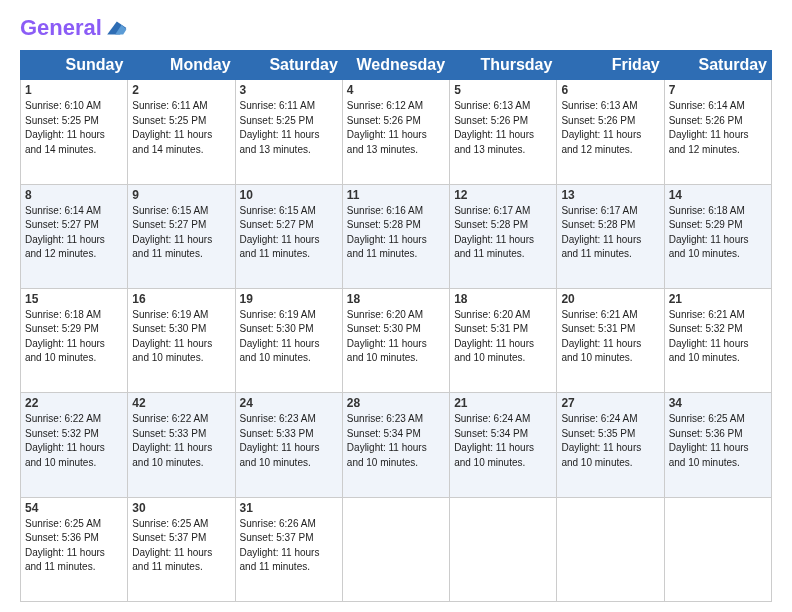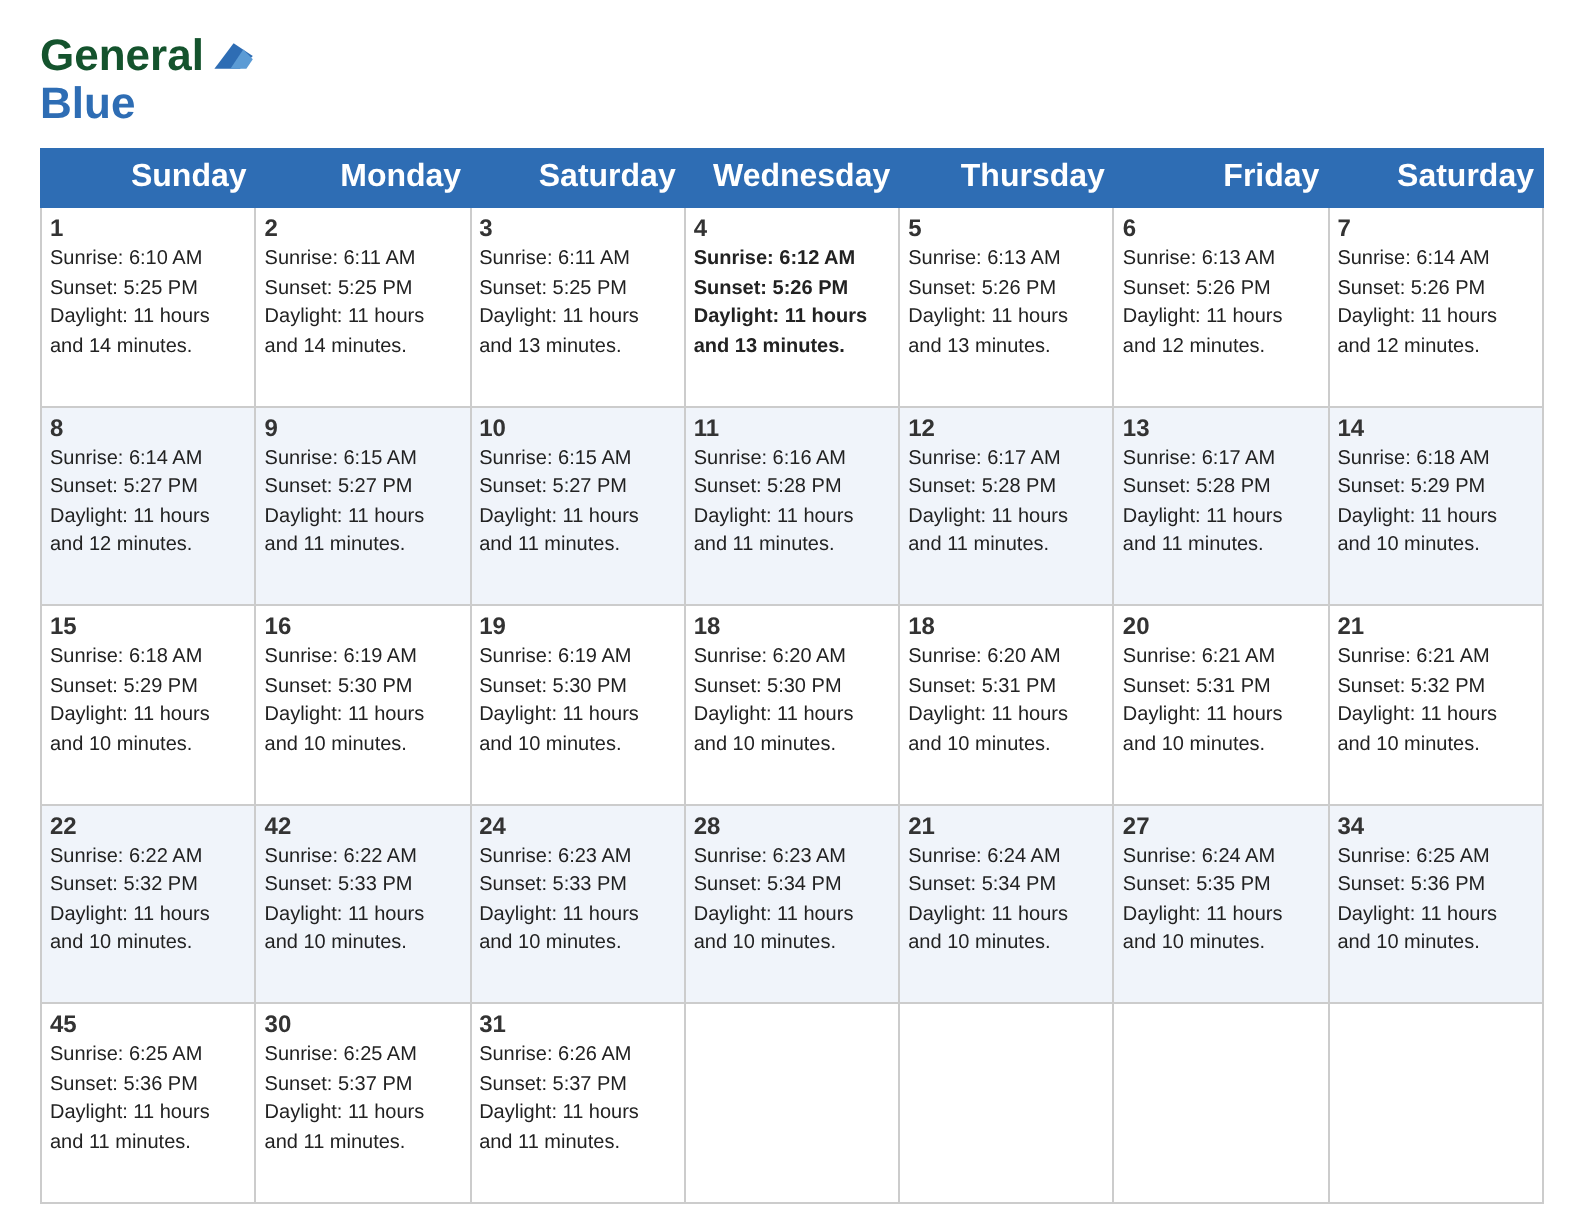--- a/index.html
+++ b/index.html
@@ -27,21 +27,21 @@
       display: flex;
       align-items: center;
     }
     .logo-text {
       font-size: 22px;
       font-weight: bold;
       color: #333;
       line-height: 1.1;
     }
     .logo-text span {
-      color: #14532d;
+      color: #8b5cf6;
     }
     .logo-icon {
       width: 24px;
       height: 24px;
       margin-left: 2px;
     }
     .title-area {
       text-align: right;
     }
     .month-title {
@@ -106,21 +106,20 @@
       <div>
         <div style="display:flex;align-items:center;">
           <span class="logo-text">
             <span>General</span>
           </span>
           <svg class="logo-icon" viewBox="0 0 30 24" xmlns="http://www.w3.org/2000/svg">
             <polygon points="4,20 16,4 28,12 20,20" fill="#2e6db4"></polygon>
             <polygon points="14,20 22,8 28,14 24,20" fill="#5b9bd5"></polygon>
           </svg>
         </div>
-        <div class="logo-text" style="color:#2e6db4;font-size:22px;font-weight:bold;">Blue</div>
       </div>
     </div>
     <div class="title-area">
       <div class="month-title"></div>
       <div class="location-title"></div>
     </div>
   </div>
 
   <table class="calendar">
     <thead>
@@ -152,21 +151,21 @@
           </td>
           <td>
             <span class="day-num">3</span>
             <div class="day-info" style="white-space: pre-line;">Sunrise: 6:11 AM
 Sunset: 5:25 PM
 Daylight: 11 hours
 and 13 minutes.</div>
           </td>
           <td>
             <span class="day-num">4</span>
-            <div class="day-info" style="white-space: pre-line; font-weight: bold;">Sunrise: 6:12 AM
+            <div class="day-info" style="white-space: pre-line;">Sunrise: 6:12 AM
 Sunset: 5:26 PM
 Daylight: 11 hours
 and 13 minutes.</div>
           </td>
           <td>
             <span class="day-num">5</span>
             <div class="day-info" style="white-space: pre-line;">Sunrise: 6:13 AM
 Sunset: 5:26 PM
 Daylight: 11 hours
 and 13 minutes.</div>
@@ -334,21 +333,21 @@
           <td>
             <span class="day-num">34</span>
             <div class="day-info" style="white-space: pre-line;">Sunrise: 6:25 AM
 Sunset: 5:36 PM
 Daylight: 11 hours
 and 10 minutes.</div>
           </td>
         </tr>
         <tr>
           <td>
-            <span class="day-num">45</span>
+            <span class="day-num">54</span>
             <div class="day-info" style="white-space: pre-line;">Sunrise: 6:25 AM
 Sunset: 5:36 PM
 Daylight: 11 hours
 and 11 minutes.</div>
           </td>
           <td>
             <span class="day-num">30</span>
             <div class="day-info" style="white-space: pre-line;">Sunrise: 6:25 AM
 Sunset: 5:37 PM
 Daylight: 11 hours

